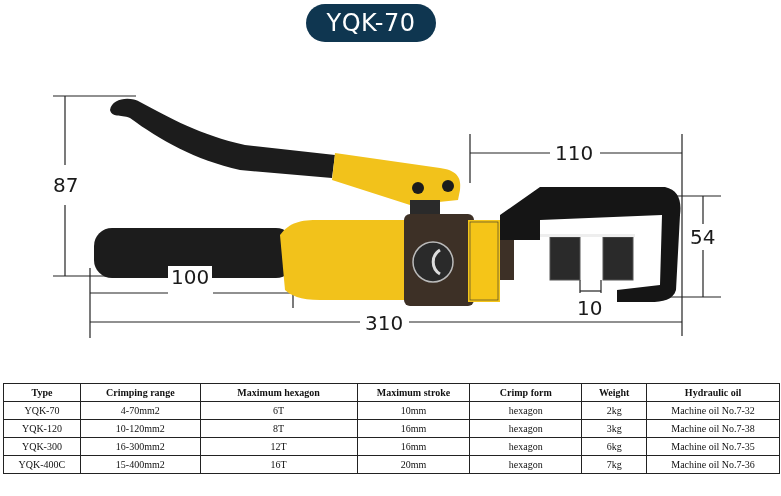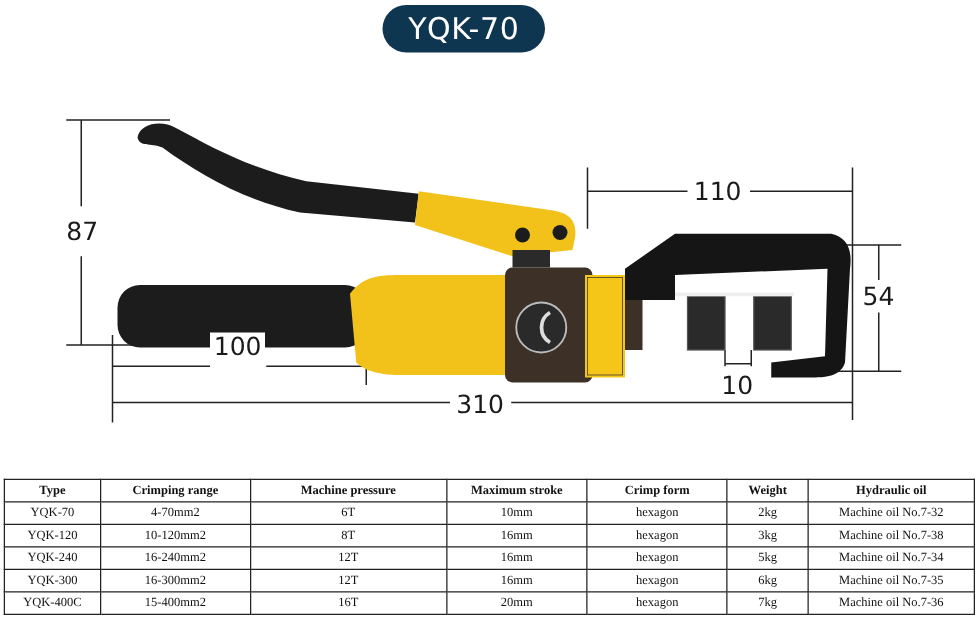--- a/index.html
+++ b/index.html
@@ -105,21 +105,21 @@
       <col style="width:157px">
       <col style="width:113px">
       <col style="width:112px">
       <col style="width:65px">
       <col style="width:133px">
   </colgroup>
   <thead>
     <tr>
       <th>Type</th>
       <th>Crimping range</th>
-      <th>Machine pressure</th>
+      <th>Maximum hexagon</th>
       <th>Maximum stroke</th>
       <th>Crimp form</th>
       <th>Weight</th>
       <th>Hydraulic oil</th>
     </tr>
   </thead>
   <tbody>
     <tr>
       <td>YQK-70</td>
       <td>4-70mm2</td>
@@ -132,29 +132,20 @@
     <tr>
       <td>YQK-120</td>
       <td>10-120mm2</td>
       <td>8T</td>
       <td>16mm</td>
       <td>hexagon</td>
       <td>3kg</td>
       <td>Machine oil No.7-38</td>
     </tr>
     <tr>
-      <td>YQK-240</td>
-      <td>16-240mm2</td>
-      <td>12T</td>
-      <td>16mm</td>
-      <td>hexagon</td>
-      <td>5kg</td>
-      <td>Machine oil No.7-34</td>
-    </tr>
-    <tr>
       <td>YQK-300</td>
       <td>16-300mm2</td>
       <td>12T</td>
       <td>16mm</td>
       <td>hexagon</td>
       <td>6kg</td>
       <td>Machine oil No.7-35</td>
     </tr>
     <tr>
       <td>YQK-400C</td>

